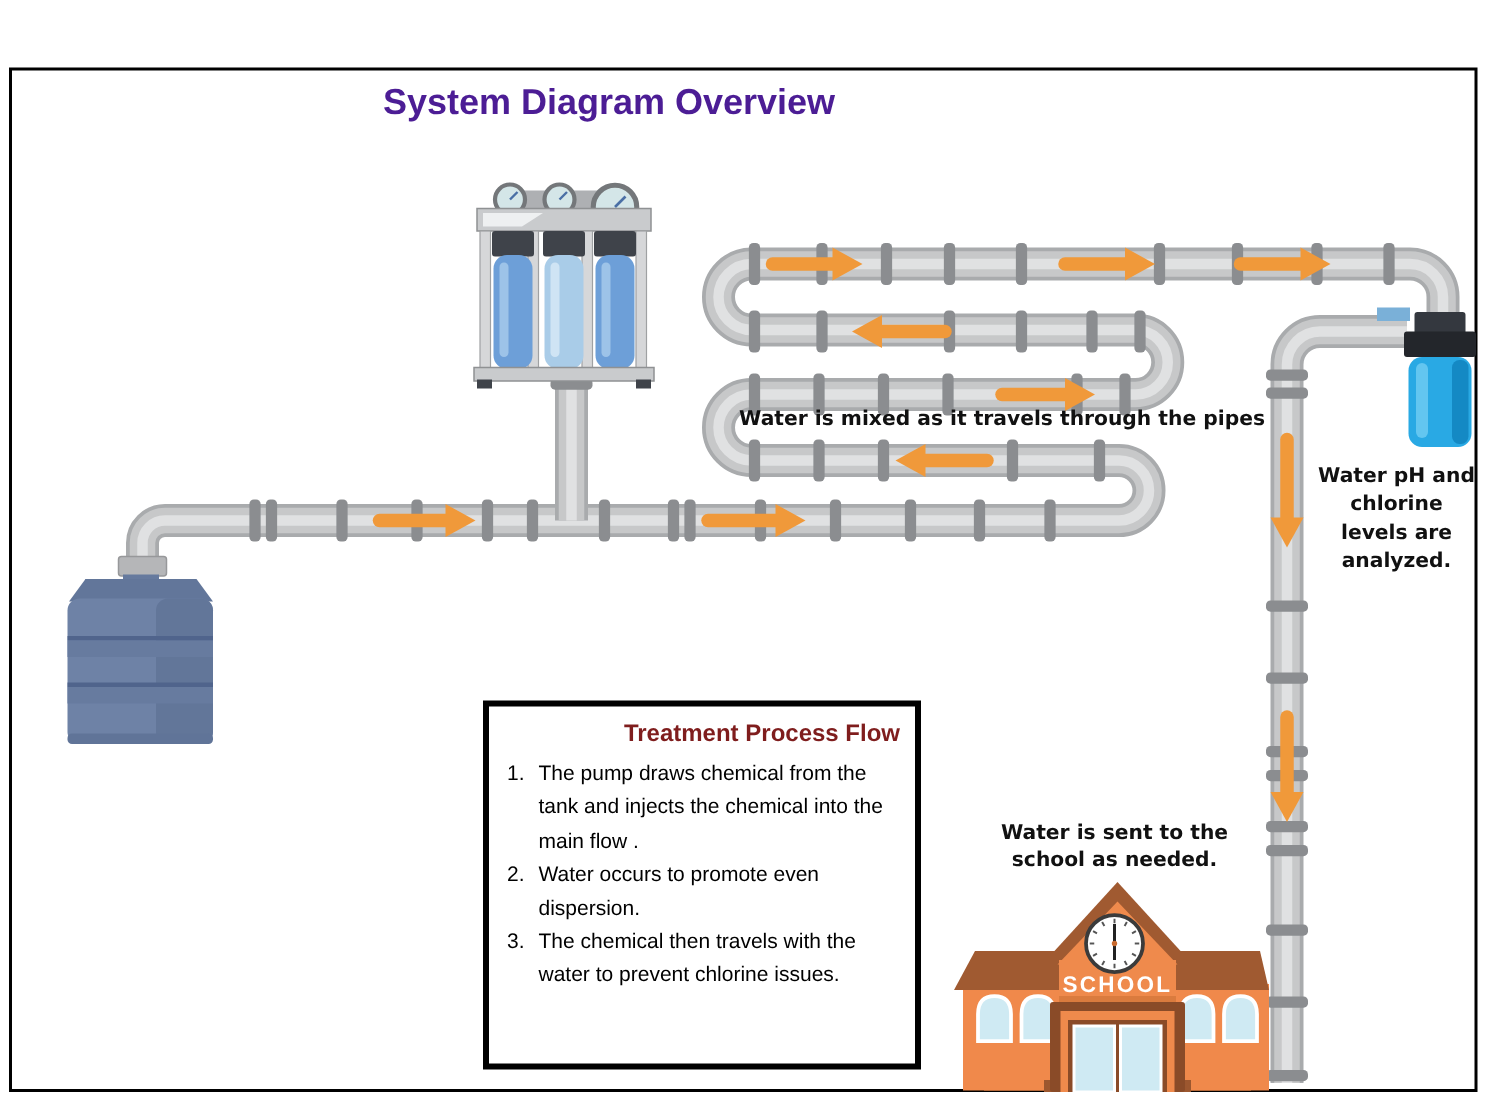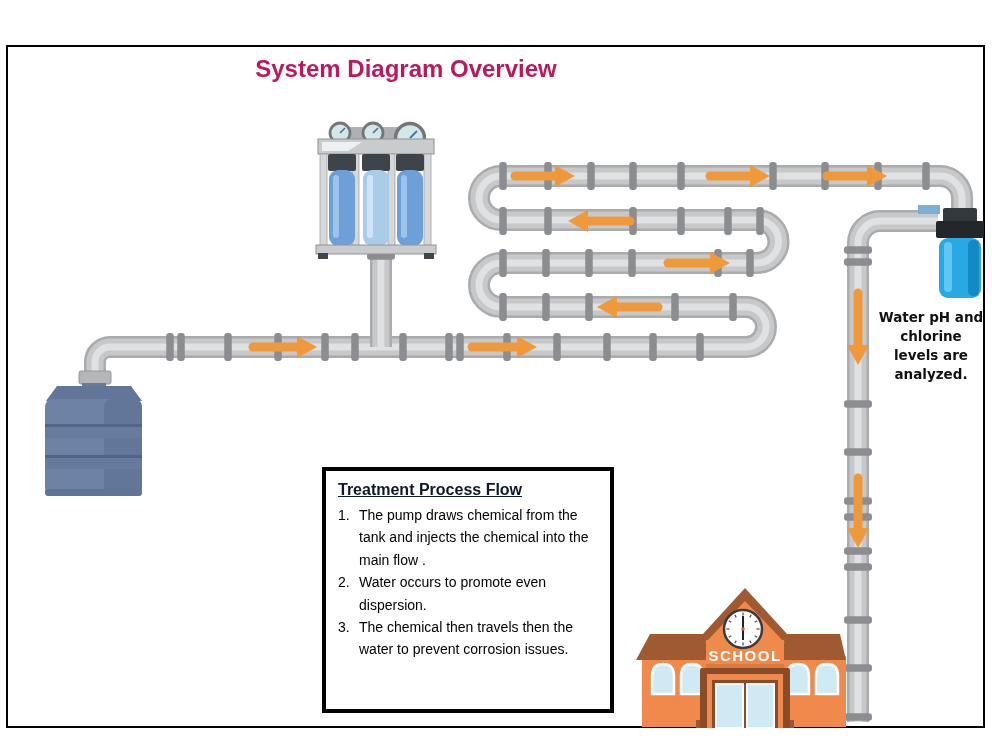--- a/index.html
+++ b/index.html
@@ -1,36 +1,36 @@
 <!DOCTYPE html>
 <html><head>
 <meta charset="utf-8">
 <style>
   html,body { margin:0; padding:0; background:#ffffff; }
   .canvas { position:relative; width:992px; height:741px; background:#fff; overflow:hidden;
             font-family:"Liberation Sans",sans-serif; }
   .frame { position:absolute; left:6px; top:45px; width:979px; height:683px;
            border:2px solid #000; box-sizing:border-box; }
   .title { position:absolute; top:55px; left:0; width:812px; text-align:center;
-           font:bold 24px "Liberation Sans",sans-serif; color:#be185d; }
+           font:bold 24px "Liberation Sans",sans-serif; color:#4c1d95; }
   svg.diagram { position:absolute; left:0; top:0; }
   .pipe-outer { fill:none; stroke:#a9abad; stroke-width:22; }
   .pipe-mid   { fill:none; stroke:#c7c8c9; stroke-width:17; }
   .pipe-hi    { fill:none; stroke:#e0e1e2; stroke-width:7; }
   .lbl { position:absolute; font-family:"DejaVu Sans",sans-serif; font-weight:bold;
          color:#111; text-align:center; white-space:pre-line; line-height:1.32; }
   #lbl-mixing    { left:488px; top:271px; width:360px; font-size:13.5px; }
   #lbl-chemicals { left:206px; top:375px; width:376px; font-size:13.5px; }
   #lbl-tank      { left:0px;   top:494px; width:238px; font-size:13.5px; }
   #lbl-analyzer  { left:868px; top:308px; width:126px; font-size:13.5px; line-height:1.42; }
   #lbl-school    { left:658px; top:547px; width:170px; font-size:13.5px; }
   .tbox { position:absolute; left:322px; top:467px; width:292px; height:246px;
           border:4px solid #000; box-sizing:border-box; background:#fff;
           padding:8px 10px 8px 12px; }
-  .tbox h2 { margin:2px 0 5px; text-align:left; font:bold 16px "Liberation Sans",sans-serif; color:#0f172a;text-decoration:underline; }
+  .tbox h2 { margin:2px 0 5px; text-align:right; font:bold 16px "Liberation Sans",sans-serif; color:#7f1d1d; }
   .titem { display:grid; grid-template-columns:21px 1fr; font:14px/1.6 "Liberation Sans",sans-serif; color:#000; }
 </style>
 </head>
 <body>
 
 <div class="canvas">
   <div class="frame"></div>
   <div class="title">System Diagram Overview</div>
 
   <svg class="diagram" width="992" height="741" viewBox="0 0 992 741">
@@ -230,33 +230,36 @@
       <rect x="706" y="664" width="78" height="7" fill="#da7b3e"></rect>
       <rect x="696" y="720" width="98" height="8" fill="#9c572f"></rect>
       <rect x="700" y="668" width="90" height="60" rx="2" fill="#8a4b28"></rect>
       <rect x="707" y="674" width="76" height="54" fill="#ef8a4c"></rect>
       <rect x="712" y="680" width="66" height="48" fill="#8a4b28"></rect>
       <rect x="716" y="684" width="27" height="44" fill="#cfeaf3" stroke="#fff" stroke-width="2"></rect>
       <rect x="747" y="684" width="27" height="44" fill="#cfeaf3" stroke="#fff" stroke-width="2"></rect>
     </g>
   </svg>
 
+  <div class="lbl" id="lbl-mixing">Water is mixed as it travels through the pipes</div>
   <div class="lbl" id="lbl-analyzer">Water pH and
 chlorine
 levels are
 analyzed.</div>
+  <div class="lbl" id="lbl-school">Water is sent to the
+school as needed.</div>
 
   <div class="tbox">
     <h2>Treatment Process Flow</h2>
     <div class="titem">
       <span>1.</span>
       <span>The pump draws chemical from the tank and injects the chemical into the main flow .</span>
     </div>
     <div class="titem">
       <span>2.</span>
       <span>Water occurs to promote even dispersion.</span>
     </div>
     <div class="titem">
       <span>3.</span>
-      <span>The chemical then travels then the water to prevent corrosion issues.</span>
+      <span>The chemical then travels with the water to prevent chlorine issues.</span>
     </div>
   </div>
 </div>
 
 </body></html>

